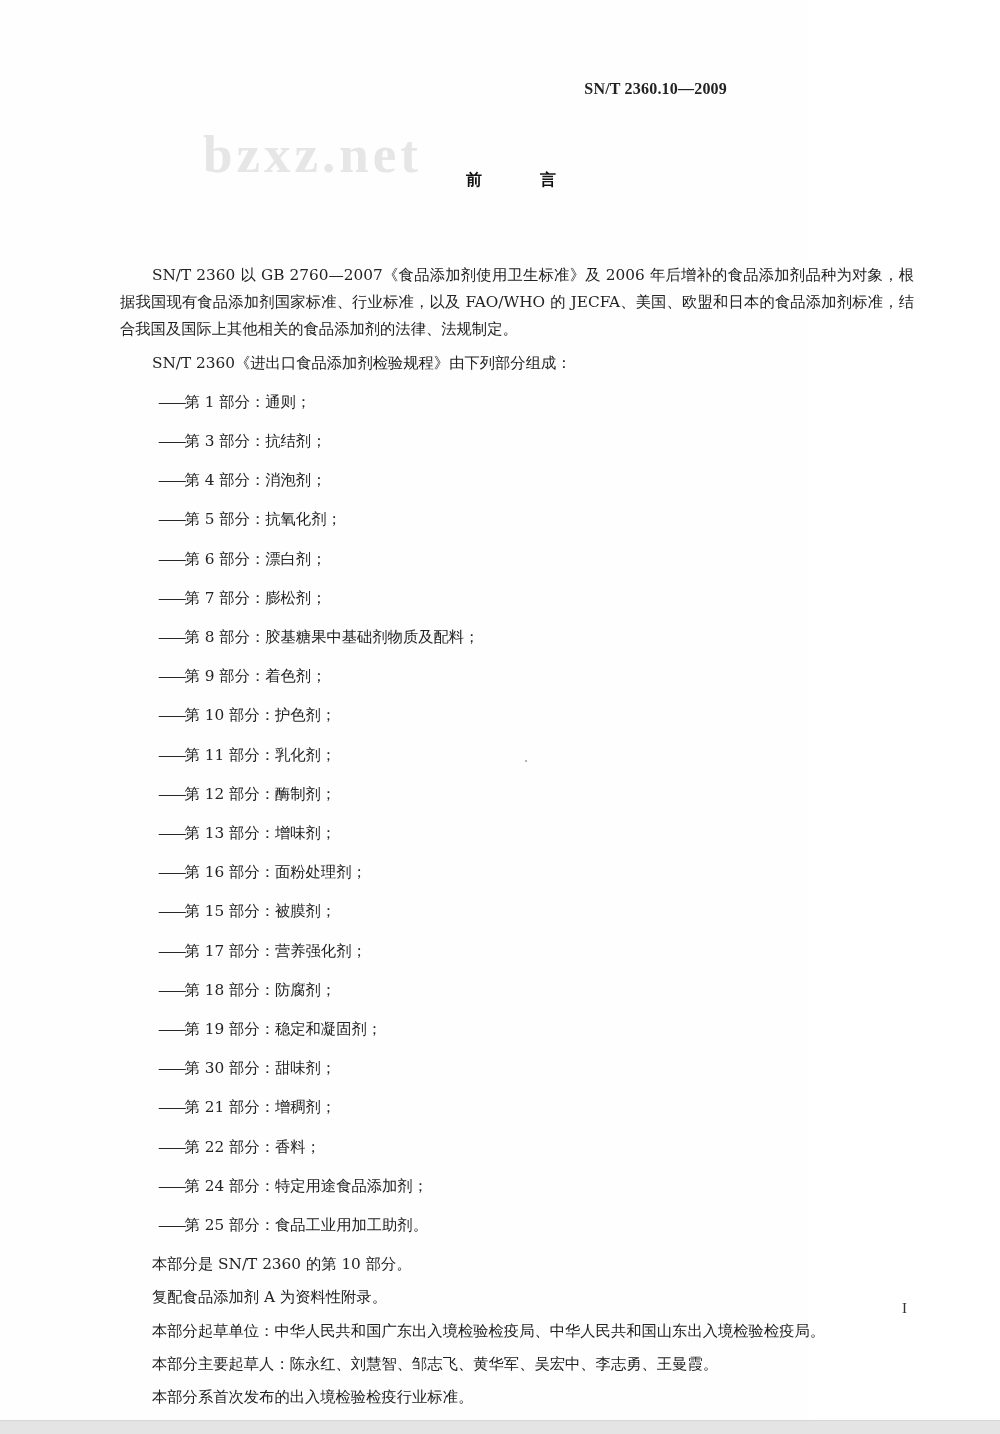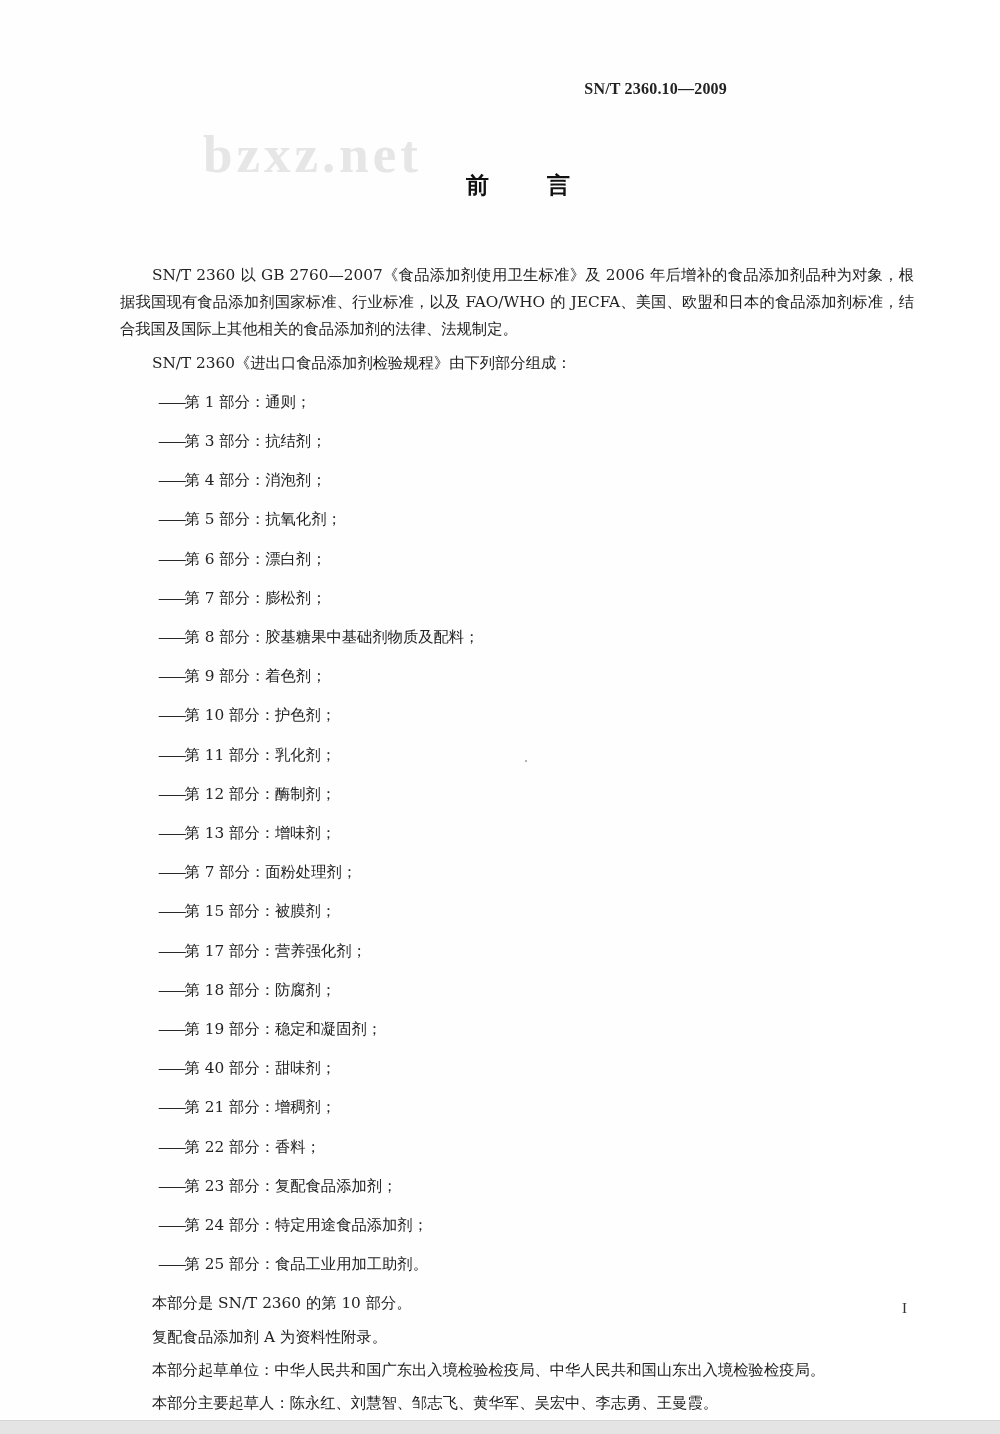--- a/index.html
+++ b/index.html
@@ -16,21 +16,21 @@
       font-weight: bold; font-size: 16px; letter-spacing: 0.2px; color: #222;
     }
     .watermark {
       position: absolute; left: 203px; top: 128px;
       font-family: Liberation Serif, serif;
       font-weight: bold; font-size: 53px; letter-spacing: 4px; line-height: 1;
       color: #e6e6e6; user-select: none;
     }
     .title {
       position: absolute; left: 466px; top: 170px;
-      font-family: "DejaVu Sans", sans-serif; font-weight: bold; font-size: 23px;
+      font-family: "DejaVu Sans", sans-serif; font-weight: bold; font-size: 16px;
       color: #111; word-spacing: 0; letter-spacing: 58px;
     }
     .body-text {
       position: absolute; left: 114px; top: 256px; width: 806px;
       font-size: 15.3px; line-height: 27.2px; color: #222;
     }
     .para { text-indent: 32px; margin: 6px; text-align: justify; }
     .list-item { margin: 12px; padding-left: 32px; white-space: nowrap; }
     .dash { letter-spacing: -2px; }
     .page-number {
@@ -64,29 +64,28 @@
       <p class="list-item"><span class="dash">——</span><span>第 4 部分：消泡剂；</span></p>
       <p class="list-item"><span class="dash">——</span><span>第 5 部分：抗氧化剂；</span></p>
       <p class="list-item"><span class="dash">——</span><span>第 6 部分：漂白剂；</span></p>
       <p class="list-item"><span class="dash">——</span><span>第 7 部分：膨松剂；</span></p>
       <p class="list-item"><span class="dash">——</span><span>第 8 部分：胶基糖果中基础剂物质及配料；</span></p>
       <p class="list-item"><span class="dash">——</span><span>第 9 部分：着色剂；</span></p>
       <p class="list-item"><span class="dash">——</span><span>第 10 部分：护色剂；</span></p>
       <p class="list-item"><span class="dash">——</span><span>第 11 部分：乳化剂；</span></p>
       <p class="list-item"><span class="dash">——</span><span>第 12 部分：酶制剂；</span></p>
       <p class="list-item"><span class="dash">——</span><span>第 13 部分：增味剂；</span></p>
-      <p class="list-item"><span class="dash">——</span><span>第 7 部分：面粉处理剂；</span></p>
+      <p class="list-item"><span class="dash">——</span><span>第 16 部分：面粉处理剂；</span></p>
       <p class="list-item"><span class="dash">——</span><span>第 15 部分：被膜剂；</span></p>
       <p class="list-item"><span class="dash">——</span><span>第 17 部分：营养强化剂；</span></p>
       <p class="list-item"><span class="dash">——</span><span>第 18 部分：防腐剂；</span></p>
       <p class="list-item"><span class="dash">——</span><span>第 19 部分：稳定和凝固剂；</span></p>
-      <p class="list-item"><span class="dash">——</span><span>第 40 部分：甜味剂；</span></p>
+      <p class="list-item"><span class="dash">——</span><span>第 30 部分：甜味剂；</span></p>
       <p class="list-item"><span class="dash">——</span><span>第 21 部分：增稠剂；</span></p>
       <p class="list-item"><span class="dash">——</span><span>第 22 部分：香料；</span></p>
-      <p class="list-item"><span class="dash">——</span><span>第 23 部分：复配食品添加剂；</span></p>
       <p class="list-item"><span class="dash">——</span><span>第 24 部分：特定用途食品添加剂；</span></p>
       <p class="list-item"><span class="dash">——</span><span>第 25 部分：食品工业用加工助剂。</span></p>
     </div>
 
     <p class="para">本部分是 SN/T 2360 的第 10 部分。</p>
     <p class="para">复配食品添加剂 A 为资料性附录。</p>
     <p class="para">本部分起草单位：中华人民共和国广东出入境检验检疫局、中华人民共和国山东出入境检验检疫局。</p>
     <p class="para">本部分主要起草人：陈永红、刘慧智、邹志飞、黄华军、吴宏中、李志勇、王曼霞。</p>
     <p class="para">本部分系首次发布的出入境检验检疫行业标准。</p>
   </div>

